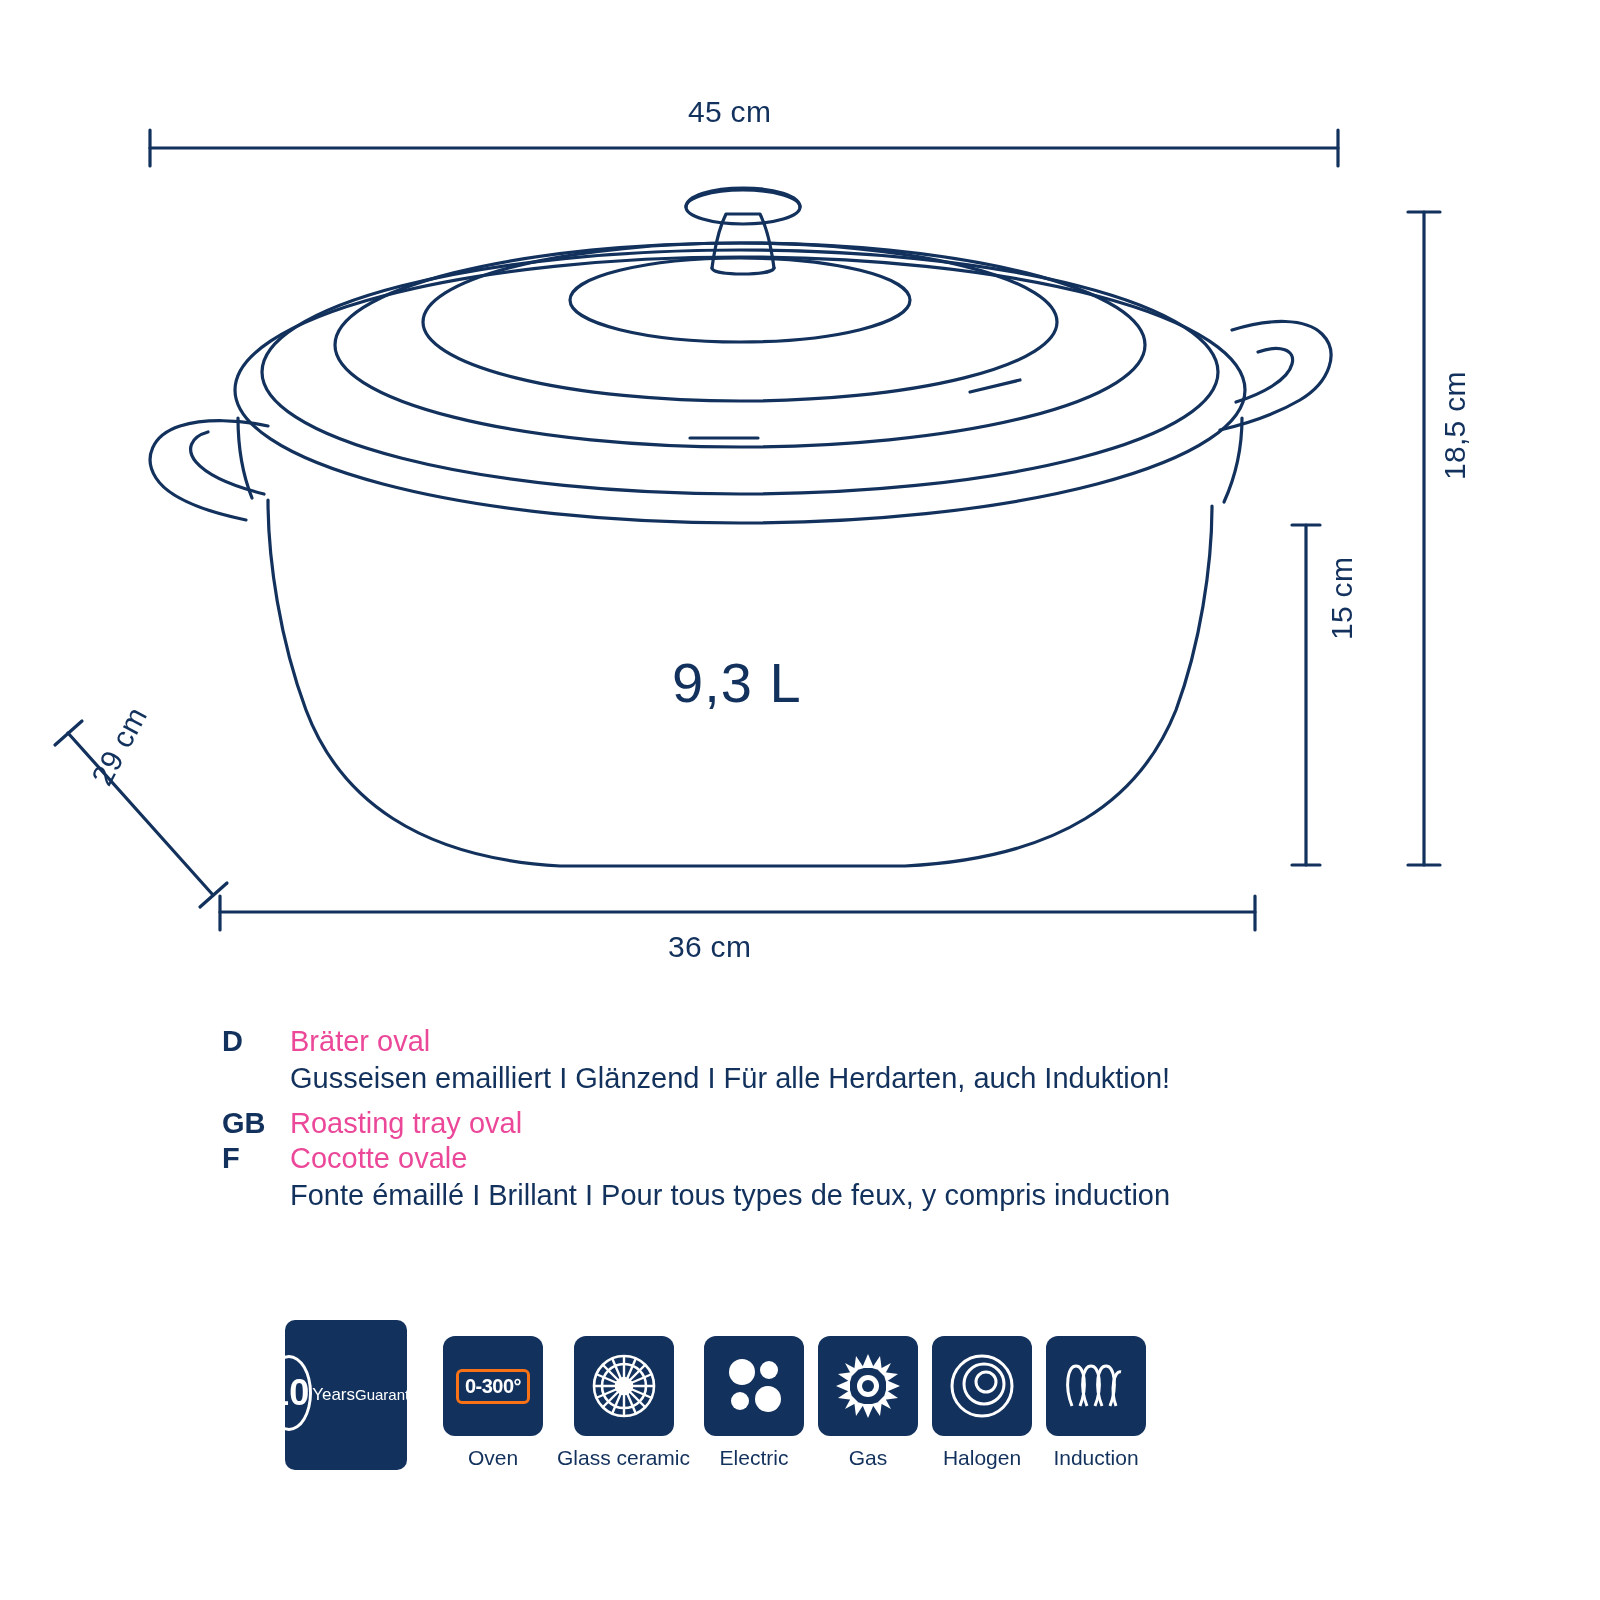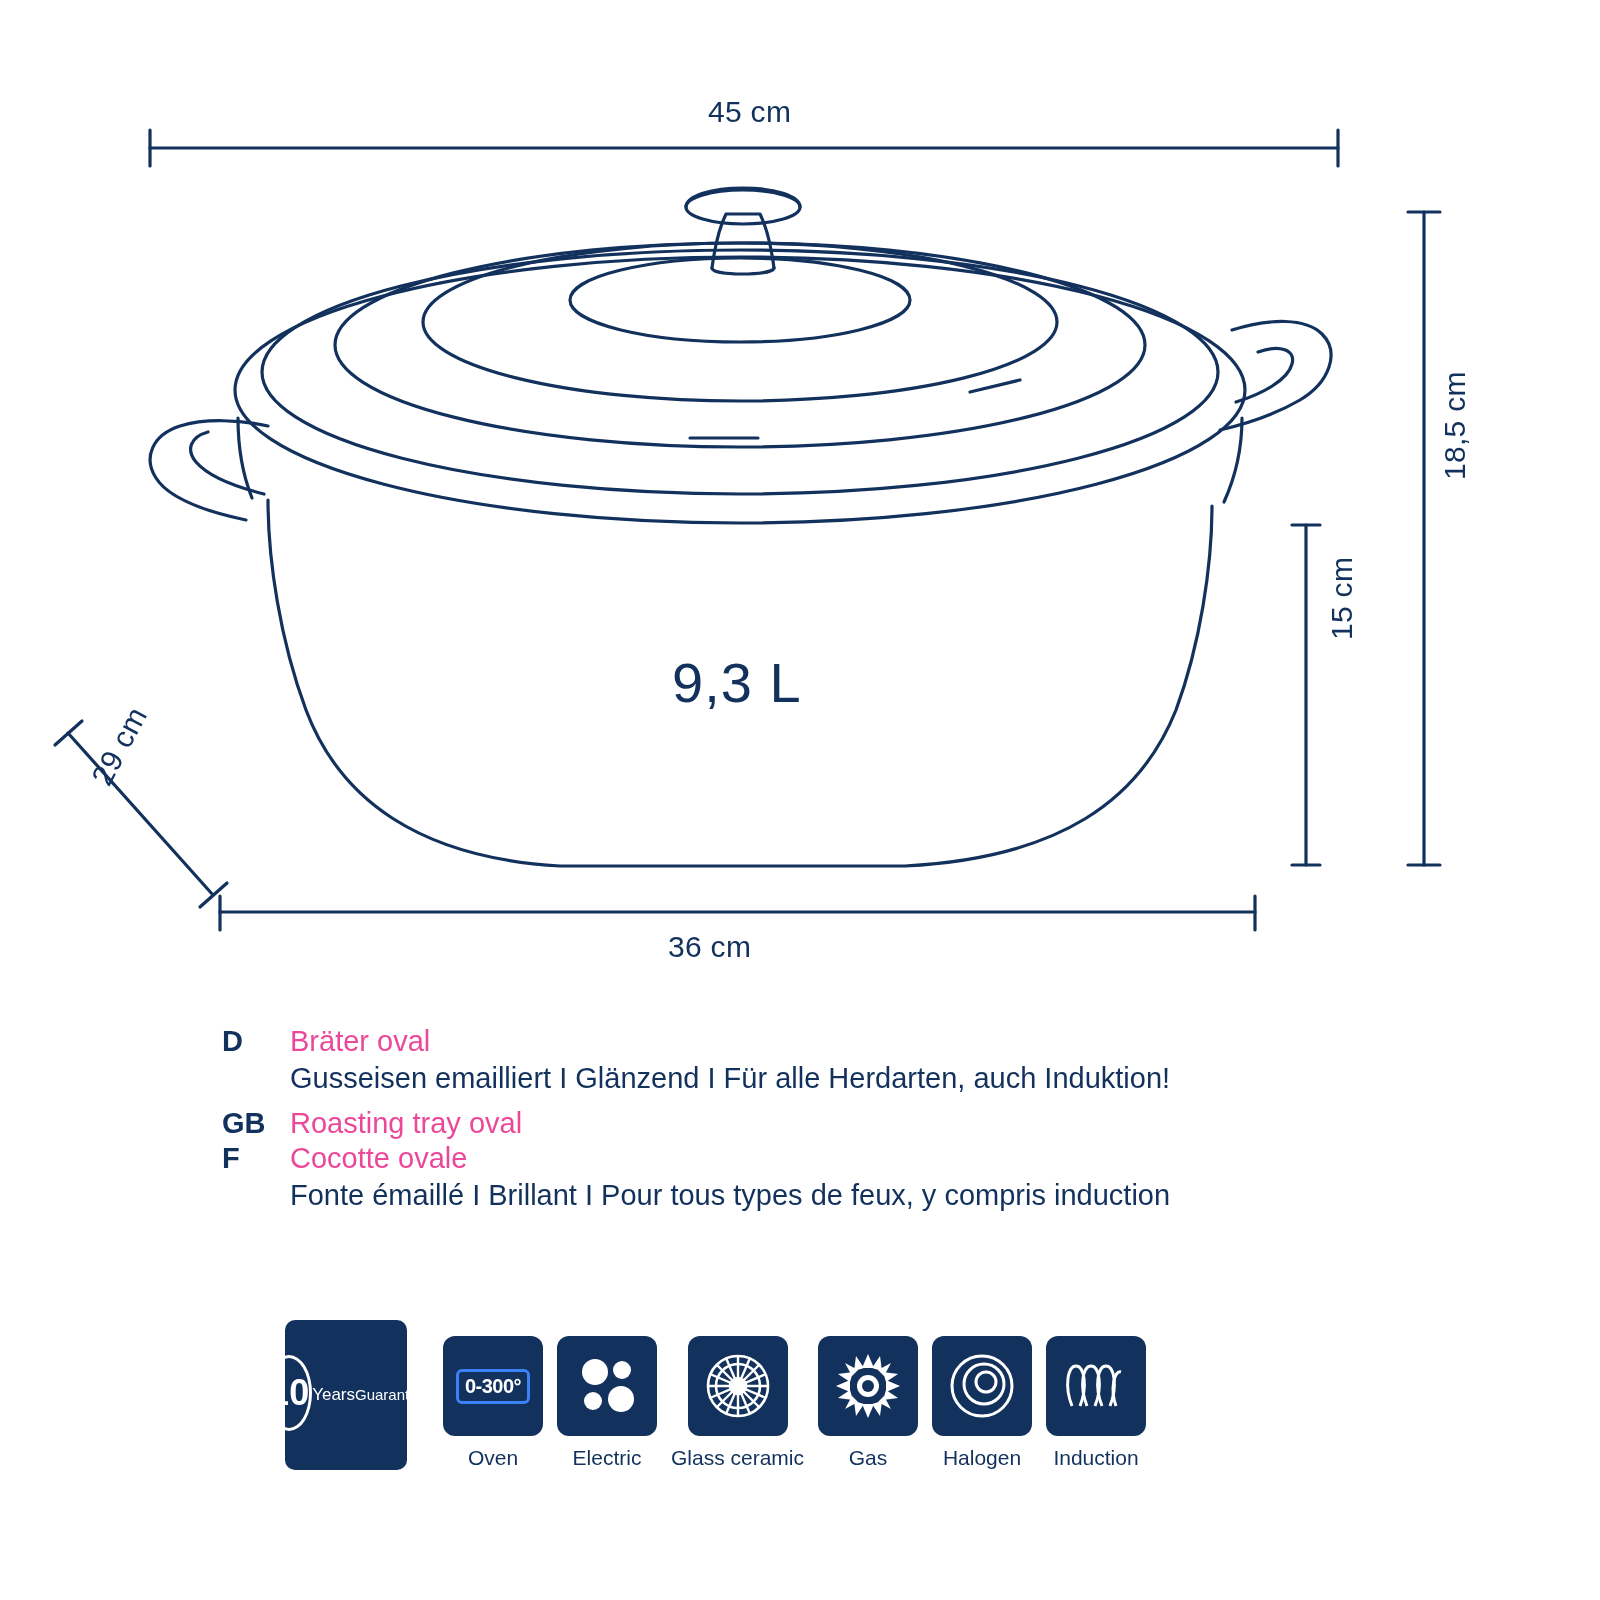--- a/index.html
+++ b/index.html
@@ -34,21 +34,21 @@
   }
 
   
   .dim-label {
     position: absolute;
     font-size: 30px;
     color: #12315c;
     letter-spacing: 0.3px;
     white-space: nowrap;
   }
-  #dim-top-label   { left: 708px;  top: 95px; }
+  #dim-top-label   { left: 688px;  top: 95px; }
   #dim-bottom-label{ left: 668px;  top: 930px; }
   #dim-right-label {
     left: 1438px; top: 480px;
     transform: rotate(-90deg);
     transform-origin: left top;
   }
   #dim-inner-label {
     left: 1325px; top: 640px;
     transform: rotate(-90deg);
     transform-origin: left top;
@@ -159,21 +159,21 @@
   .icon-caption {
     margin-top: 10px;
     font-size: 21px;
     color: #12315c;
     white-space: nowrap;
     text-align: center;
   }
   .oven-text {
     color: #ffffff;
     background: transparent;
-    border: 3px solid #3b82f6;
+    border: 3px solid #f97316;
     border-radius: 6px;
     padding: 3px 6px;
     font-size: 20px;
     font-weight: bold;
     letter-spacing: -0.5px;
   }
 </style>
 </head>
 <body>
 
@@ -288,32 +288,20 @@
       <div class="circle">10</div>
       <div class="years">Years</div>
       <div class="guar">Guarantee</div>
     </div>
 
     <div class="icon-item">
       <div class="icon-box">
         <span class="oven-text">0-300°</span>
       </div>
       <div class="icon-caption">Oven</div>
-    </div>
-
-    <div class="icon-item">
-      <div class="icon-box">
-        <svg width="72" height="72" viewBox="0 0 72 72">
-          <circle cx="24" cy="22" r="13" fill="#ffffff"></circle>
-          <circle cx="51" cy="20" r="9" fill="#ffffff"></circle>
-          <circle cx="22" cy="51" r="9" fill="#ffffff"></circle>
-          <circle cx="50" cy="49" r="13" fill="#ffffff"></circle>
-        </svg>
-      </div>
-      <div class="icon-caption">Electric</div>
     </div>
 
     <div class="icon-item">
       <div class="icon-box">
         <svg width="76" height="76" viewBox="0 0 76 76" stroke="#ffffff" fill="none" stroke-width="2.6">
           <circle cx="38" cy="38" r="30"></circle>
           <circle cx="38" cy="38" r="22"></circle>
           <circle cx="38" cy="38" r="8" fill="#ffffff"></circle>
           <g stroke-width="2.4">
             <line x1="38" y1="8" x2="38" y2="68"></line>
@@ -321,20 +309,32 @@
             <line x1="17" y1="17" x2="59" y2="59"></line>
             <line x1="59" y1="17" x2="17" y2="59"></line>
             <line x1="26" y1="10" x2="50" y2="66"></line>
             <line x1="50" y1="10" x2="26" y2="66"></line>
             <line x1="10" y1="26" x2="66" y2="50"></line>
             <line x1="10" y1="50" x2="66" y2="26"></line>
           </g>
         </svg>
       </div>
       <div class="icon-caption">Glass ceramic</div>
+    </div>
+
+    <div class="icon-item">
+      <div class="icon-box">
+        <svg width="72" height="72" viewBox="0 0 72 72">
+          <circle cx="24" cy="22" r="13" fill="#ffffff"></circle>
+          <circle cx="51" cy="20" r="9" fill="#ffffff"></circle>
+          <circle cx="22" cy="51" r="9" fill="#ffffff"></circle>
+          <circle cx="50" cy="49" r="13" fill="#ffffff"></circle>
+        </svg>
+      </div>
+      <div class="icon-caption">Electric</div>
     </div>
 
     <div class="icon-item">
       <div class="icon-box">
         <svg width="76" height="76" viewBox="0 0 76 76">
           <g fill="#ffffff">
             <circle cx="38" cy="38" r="11"></circle>
             <g id="petals">
               <path d="M38 6 L44 20 L32 20 Z"></path>
               <path d="M38 70 L44 56 L32 56 Z"></path>

